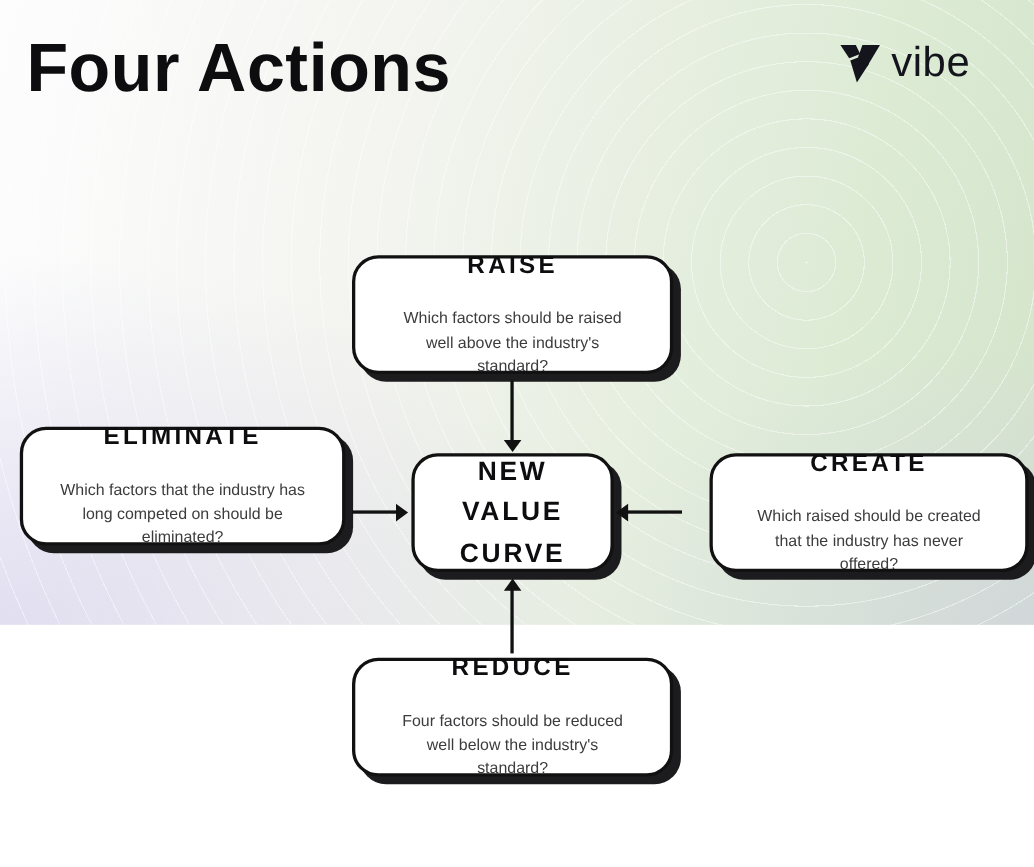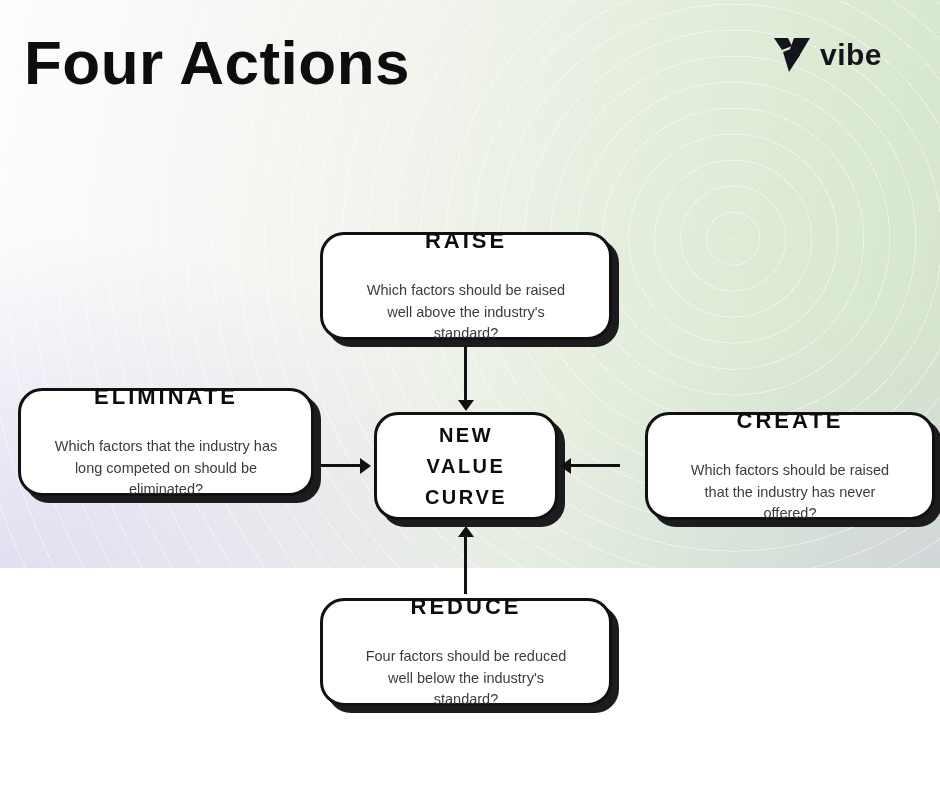--- a/index.html
+++ b/index.html
@@ -39,22 +39,22 @@
   .brand {
     position: absolute;
     right: 58px;
     top: 36px;
     display: flex;
     align-items: center;
     gap: 8px;
   }
   .brand-mark { width: 40px; height: 38px; }
   .brand-text {
-    font-size: 30px;
-    font-weight: 700;
+    font-size: 38px;
+    font-weight: 400;
     color: #14141c;
     letter-spacing: 0.5px;
   }
 
   
   .node {
     position: absolute;
     background: #ffffff;
     border: 3px solid #111111;
     border-radius: 24px;
@@ -80,21 +80,21 @@
     margin-top: 20px;
   }
 
   .node-raise     { left: 320px; top: 232px; width: 292px; height: 108px; }
   .node-eliminate { left: 18px;  top: 388px; width: 296px; height: 108px; }
   .node-center    { left: 374px; top: 412px; width: 184px; height: 108px; }
   .node-create    { left: 645px; top: 412px; width: 290px; height: 108px; }
   .node-reduce    { left: 320px; top: 598px; width: 292px; height: 108px; }
 
   .node-center .node-title {
-    font-size: 20px;
+    font-size: 24px;
     letter-spacing: 2.5px;
     line-height: 1.55;
     margin-bottom: 0;
   }
 
   
   .shaft-v { position: absolute; width: 3px; background: #111; }
   .shaft-h { position: absolute; height: 3px; background: #111; }
   .head {
     position: absolute;
@@ -132,21 +132,21 @@
     <div class="node-title">ELIMINATE</div>
     <div class="node-desc">Which factors that the industry has long competed on should be eliminated?</div>
   </div>
 
   <div class="node node-center">
     <div class="node-title">NEW VALUE CURVE</div>
   </div>
 
   <div class="node node-create">
     <div class="node-title">CREATE</div>
-    <div class="node-desc">Which factors should be raised that the industry has never offered?</div>
+    <div class="node-desc">Which raised should be created that the industry has never offered?</div>
   </div>
 
   <div class="node node-reduce">
     <div class="node-title">REDUCE</div>
     <div class="node-desc">Four factors should be reduced well below the industry's standard?</div>
   </div>
 
   <div>
     <div class="shaft-v" style="left:464px; top:346px; height:56px;"></div>
     <div class="head head-down" style="left:458px; top:400px;"></div>

